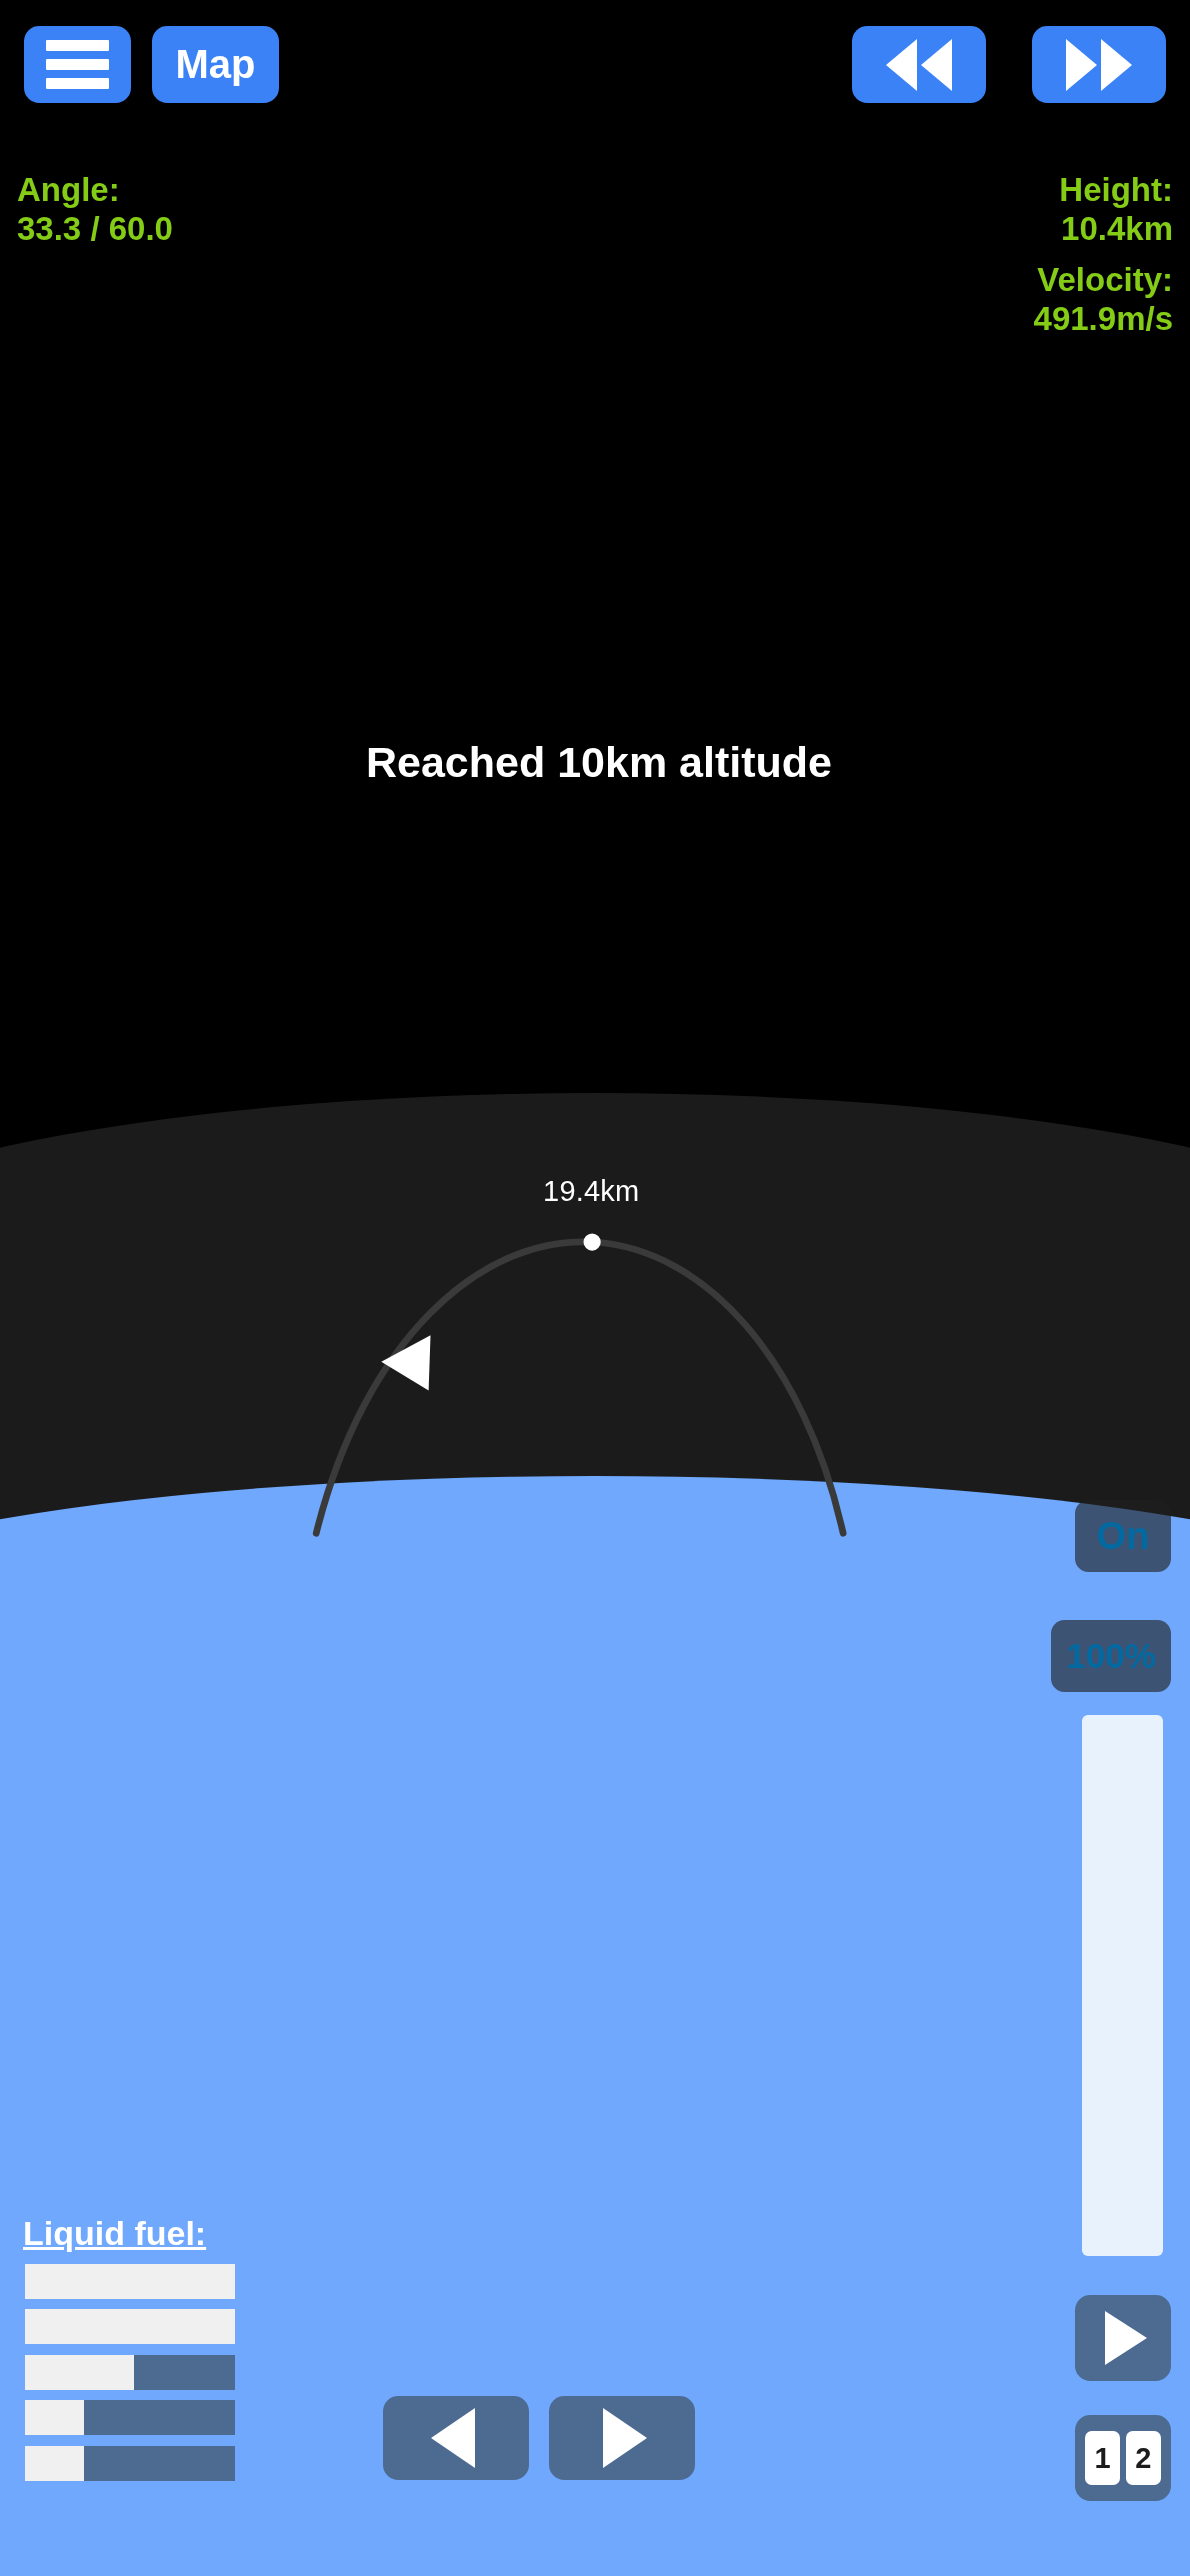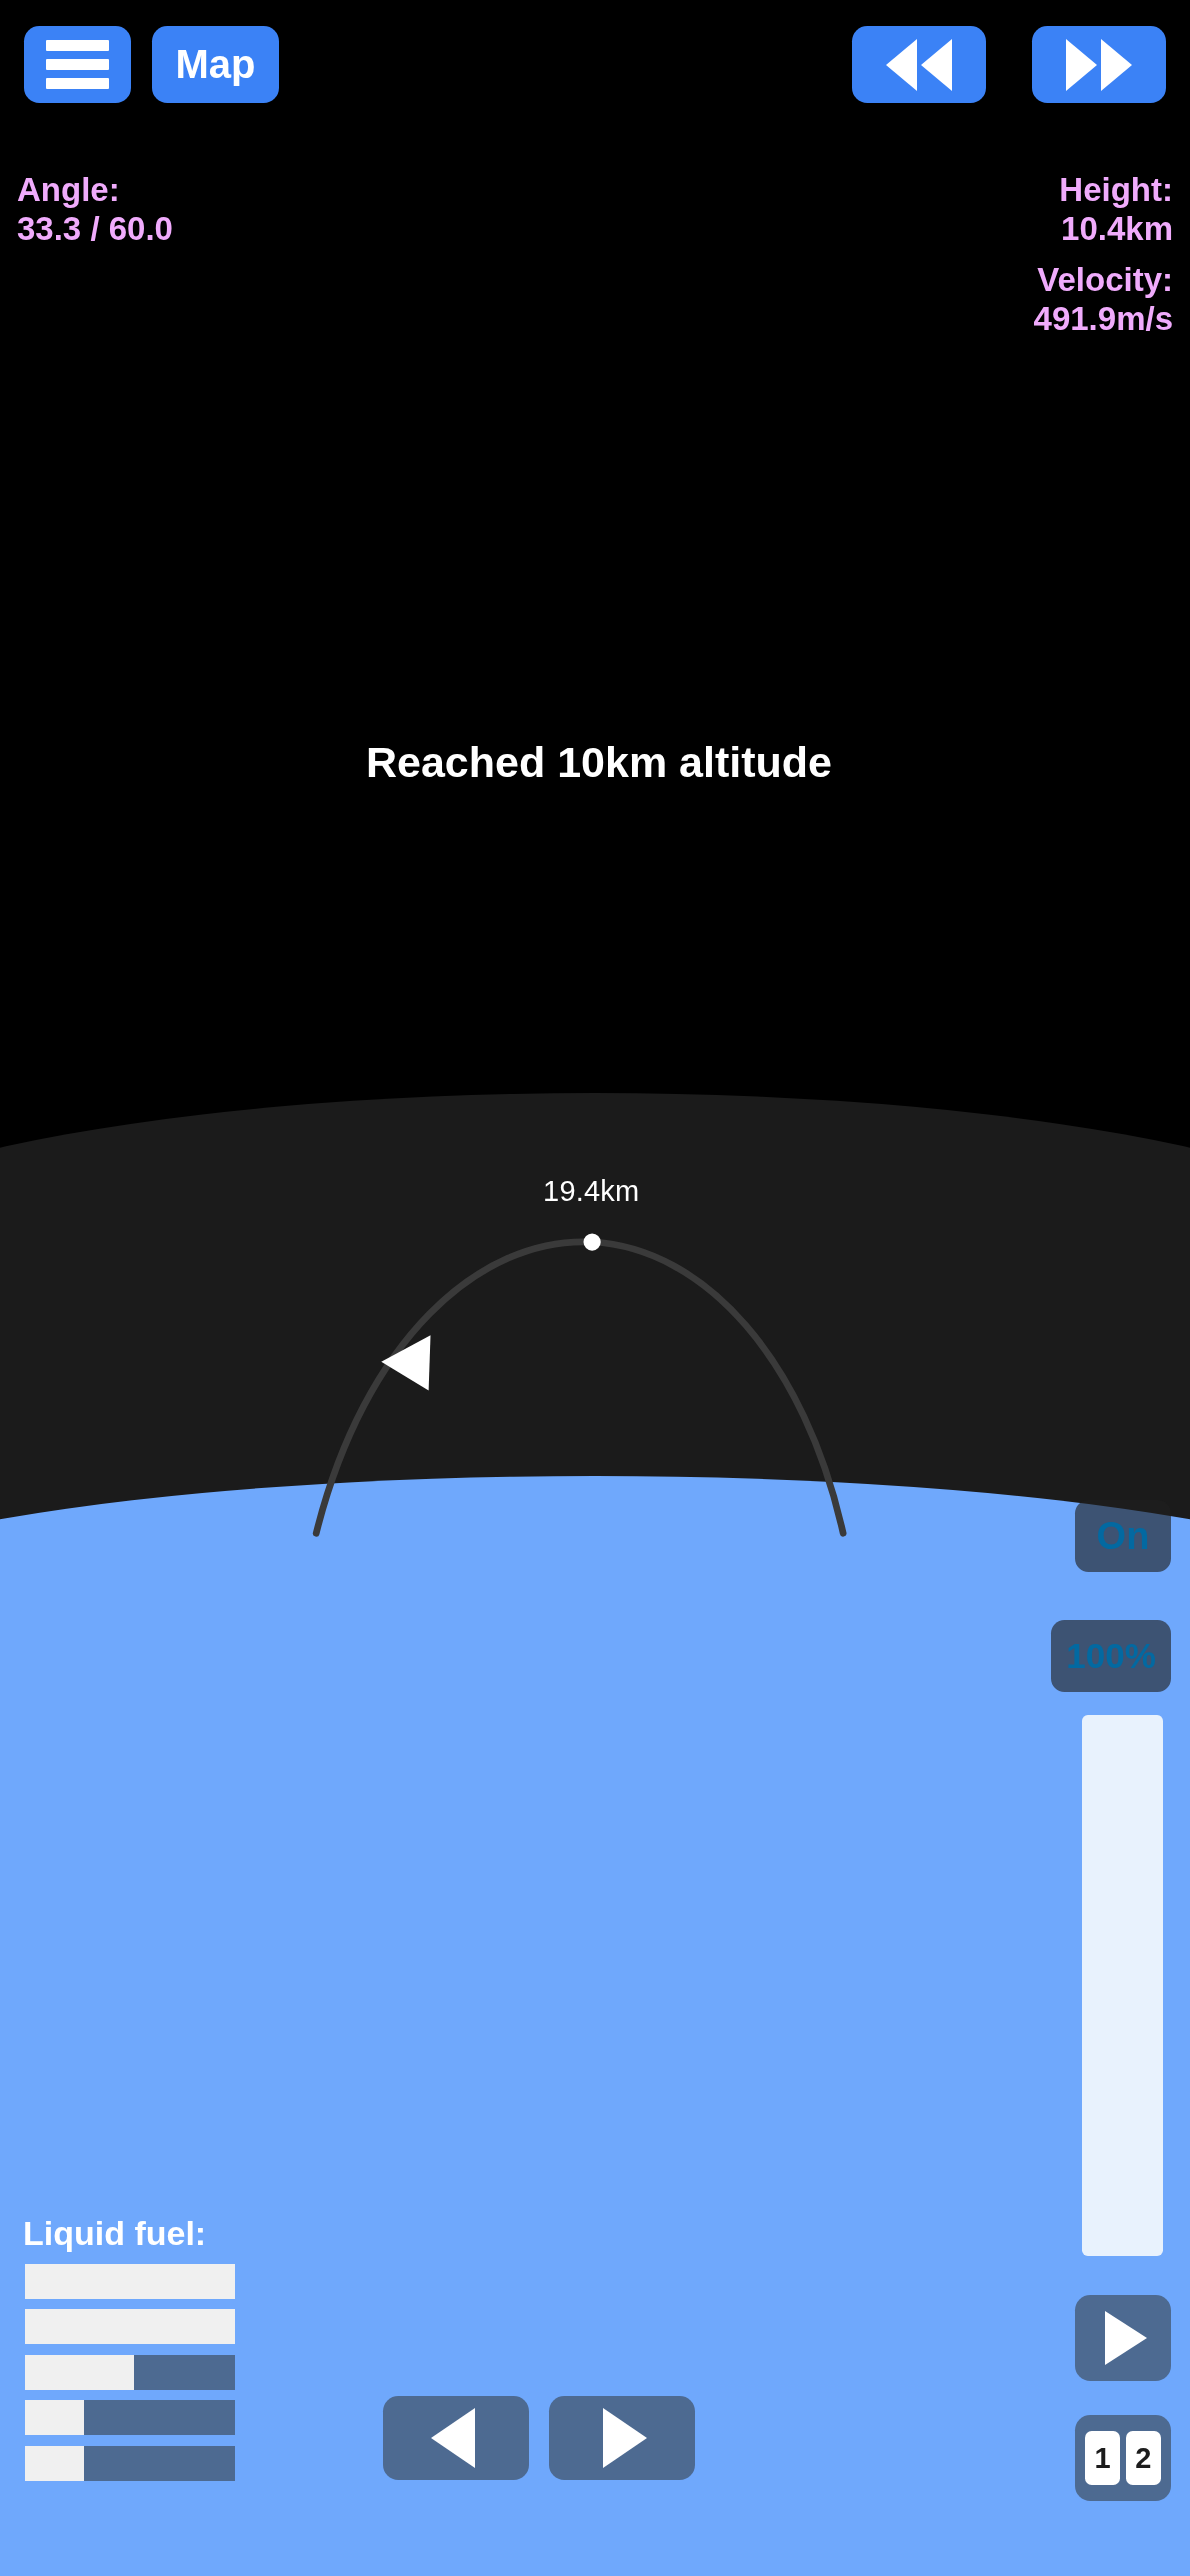--- a/index.html
+++ b/index.html
@@ -55,21 +55,21 @@
   .tri-l {
     width:0; height:0; border-top:26px solid transparent; border-bottom:26px solid transparent;
     border-right:31px solid #fff;
   }
   .tri-r {
     width:0; height:0; border-top:26px solid transparent; border-bottom:26px solid transparent;
     border-left:31px solid #fff;
   }
 
   
-  .telemetry { position:absolute; color:#f0abfc; font-size:33px; font-weight:bold; line-height:1.17; }
+  .telemetry { position:absolute; color:#84cc16; font-size:33px; font-weight:bold; line-height:1.17; }
   #telemetry-left  { left:17px;  top:171px; text-align:left; }
   #telemetry-right { right:17px; top:171px; text-align:right; }
   #telemetry-right .grp2 { margin-top:13px; }
 
   
   #notification {
     position:absolute; left:0; right:0; top:738px;
     text-align:center; color:#fff;
     font-size:43px; font-weight:bold;margin-left:8px;
   }
@@ -113,21 +113,21 @@
     width:0; height:0; border-top:30px solid transparent; border-bottom:30px solid transparent;
     border-right:44px solid #fff; margin-right:5.8px;
   }
   #rotate-right-btn .arrow {
     width:0; height:0; border-top:30px solid transparent; border-bottom:30px solid transparent;
     border-left:44px solid #fff; margin-left:5.8px;
   }
 
   
   #fuel-panel { position:absolute; left:0; top:2214px; width:288px; }
-  #fuel-title { color:#fff; font-size:34px; font-weight:bold; margin-left:23px; }
+  #fuel-title { color:#fff; font-size:34px; font-weight:bold; margin-left:23px;text-decoration:underline; }
   .fuel-bar {
     position:relative; margin:10.5px 0 0 25px; width:210px; height:35px;
     background:#4d6a91; overflow:hidden;
   }
   .fuel-fill { position:absolute; left:0; top:0; bottom:0; background:#f0f0f0; }
 </style>
 </head>
 <body>
 
 <div id="world">

